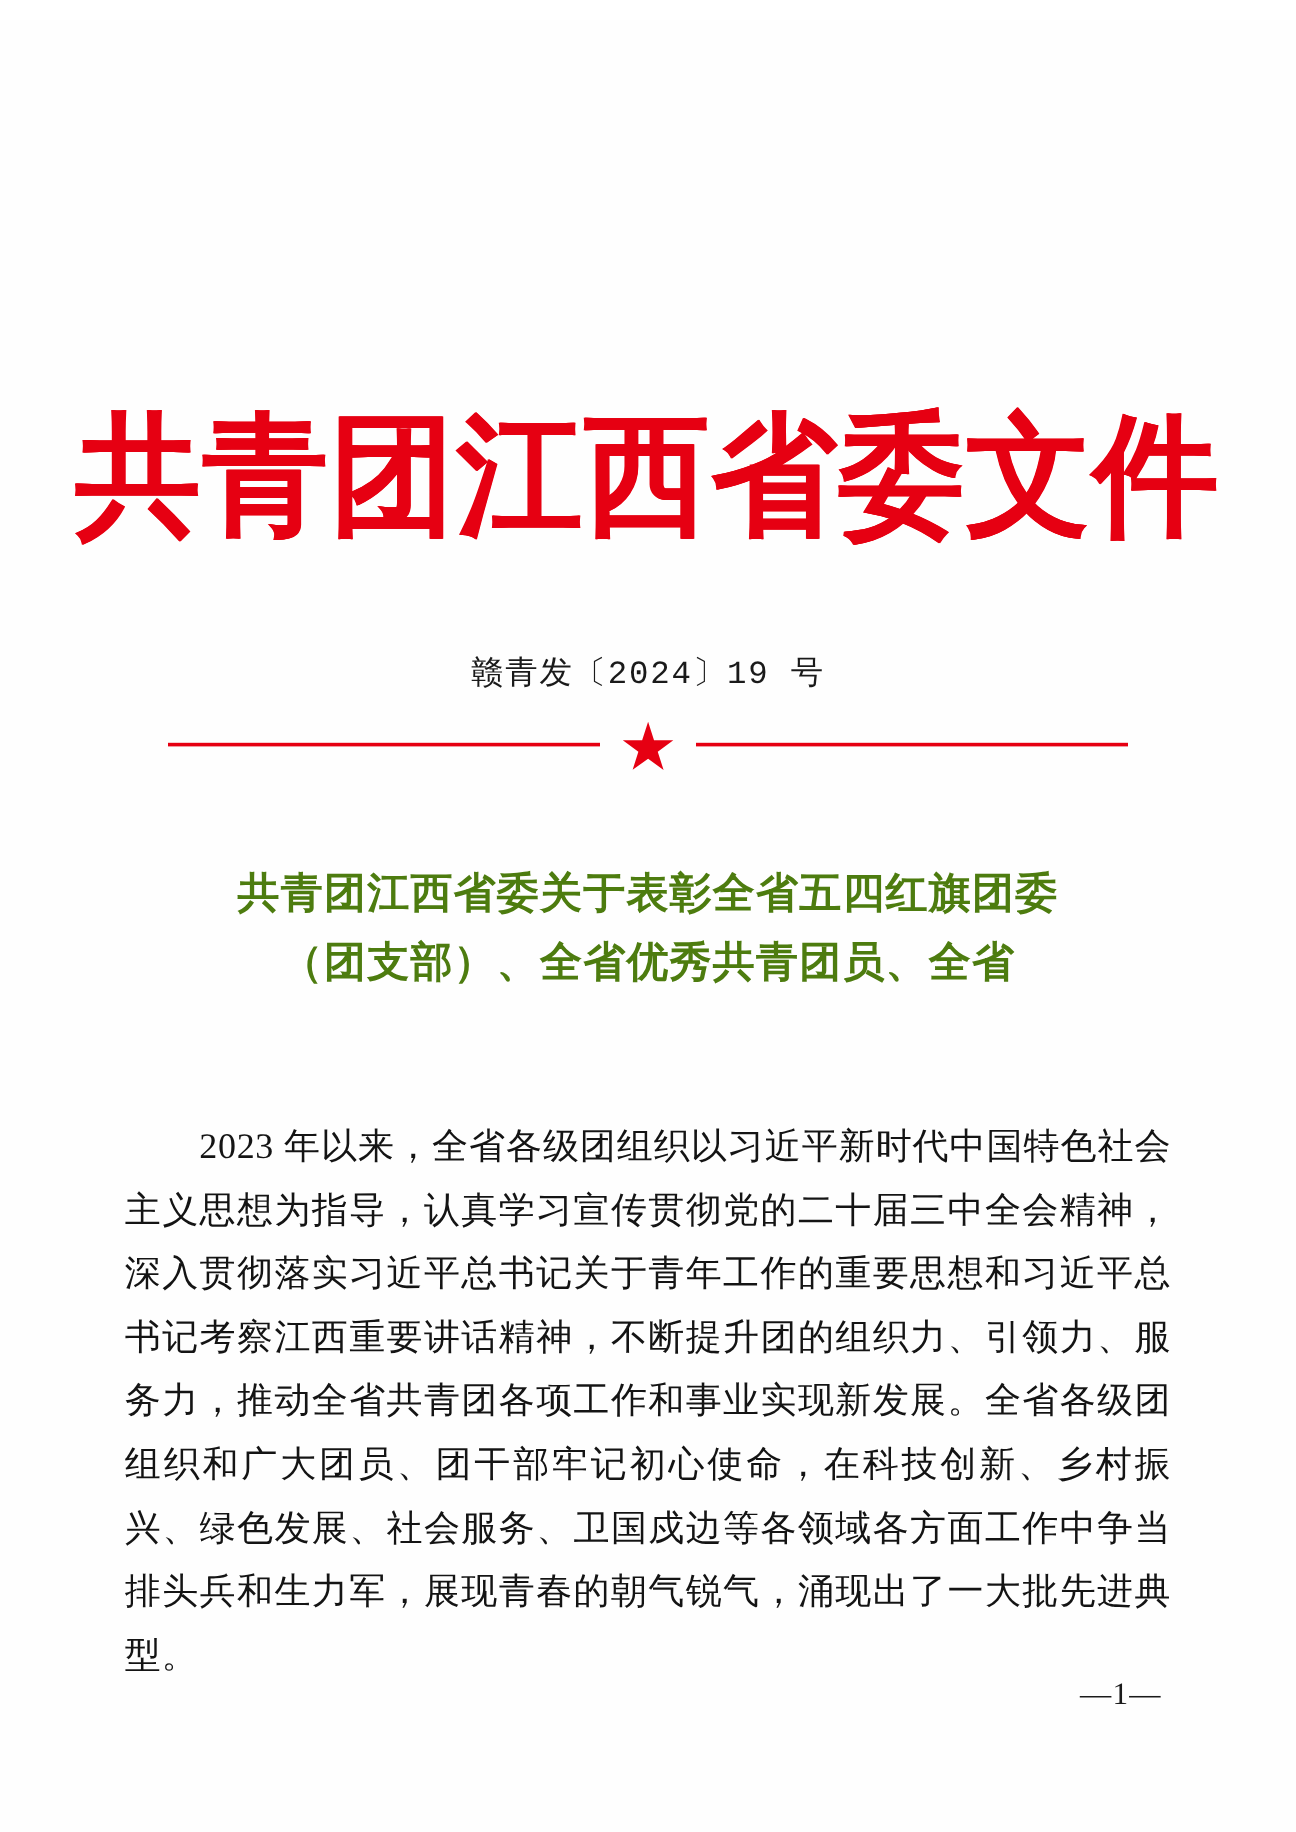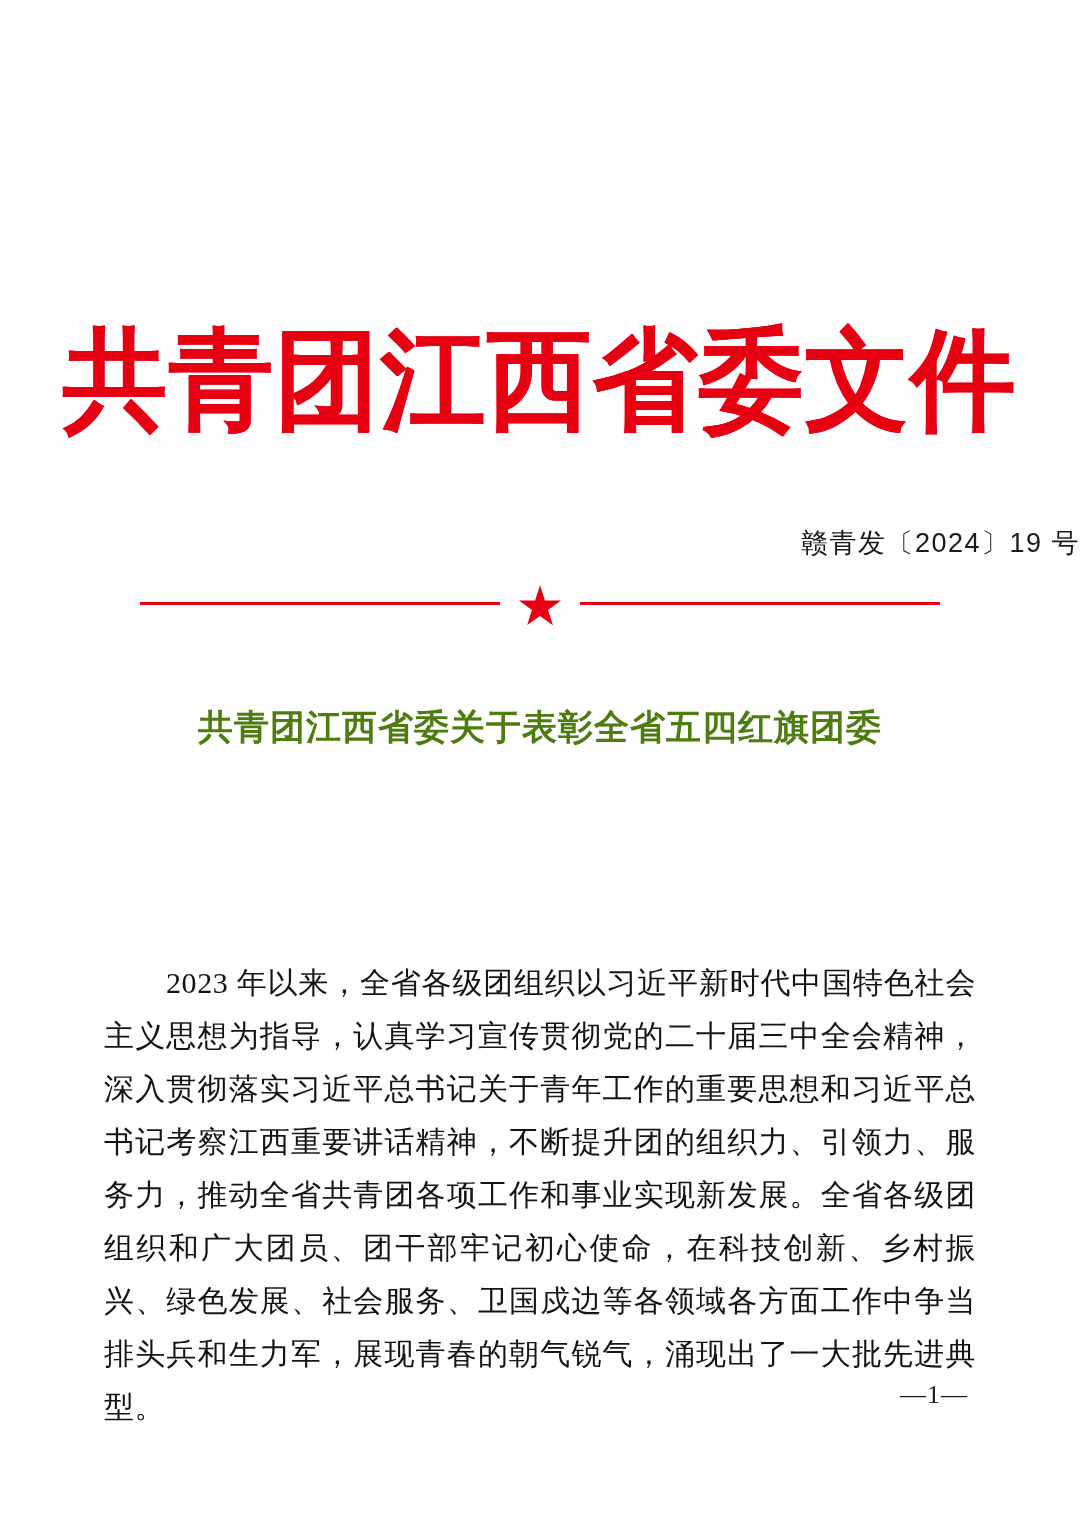--- a/index.html
+++ b/index.html
@@ -12,20 +12,21 @@
     height: 1527px;
     position: relative;
     font-family: "Liberation Serif", "DejaVu Serif", serif;
     color: #1a1a1a;
     overflow: hidden;
   }
   .page {
     position: absolute;
     inset: 0;
     background: #fefefe;
+    margin-top: 17px;
   }
 
   
   .masthead {
     position: absolute;
     top: 322px;
     left: 0;
     width: 100%;
     text-align: center;
   }
@@ -41,25 +42,25 @@
     transform-origin: center top;
     text-shadow: 0.5px 0 0 #e60012, -0.5px 0 0 #e60012;
   }
 
   
   .doc-number {
     position: absolute;
     top: 525px;
     left: 0;
     width: 100%;
-    text-align: right;
+    text-align: center;
     font-size: 27px;
     letter-spacing: 1.5px;
     color: #1a1a1a;
-    font-family: Liberation Sans, sans-serif;
+    font-family: Liberation Mono, monospace;
   }
 
   
   .rule-wrap {
     position: absolute;
     top: 586px;
     left: 140px;
     width: 800px;
     height: 46px;
   }
@@ -93,21 +94,21 @@
     line-height: 1.62;
     letter-spacing: 1px;
     color: #4d7c0f;
   }
   .doc-title .tline { display: block; white-space: nowrap; }
   .doc-title .tline.l3 { }
 
   
   .body-text {
     position: absolute;
-    top: 956px;
+    top: 912px;
     left: 104px;
     width: 872px;
     font-size: 30px;
     line-height: 53px;
     letter-spacing: 0.6px;
     text-align: justify;
     text-justify: inter-character;
     color: #141414;
   }
   .body-text p {
@@ -137,20 +138,21 @@
   <div class="doc-number">赣青发〔2024〕19 号</div>
 
   <div class="rule-wrap">
     <div class="rule-line left"></div>
     <span class="star">★</span>
     <div class="rule-line right"></div>
   </div>
 
   <div class="doc-title">
     <span class="tline l1">共青团江西省委关于表彰全省五四红旗团委</span>
+    <span class="tline l2">（团支部）、全省优秀共青团员、全省</span>
   </div>
 
   <div class="body-text">
     <p>2023 年以来，全省各级团组织以习近平新时代中国特色社会主义思想为指导，认真学习宣传贯彻党的二十届三中全会精神，深入贯彻落实习近平总书记关于青年工作的重要思想和习近平总书记考察江西重要讲话精神，不断提升团的组织力、引领力、服务力，推动全省共青团各项工作和事业实现新发展。全省各级团组织和广大团员、团干部牢记初心使命，在科技创新、乡村振兴、绿色发展、社会服务、卫国戍边等各领域各方面工作中争当排头兵和生力军，展现青春的朝气锐气，涌现出了一大批先进典型。</p>
   </div>
 
   <div class="page-number">—1—</div>
 
 </div>
 

